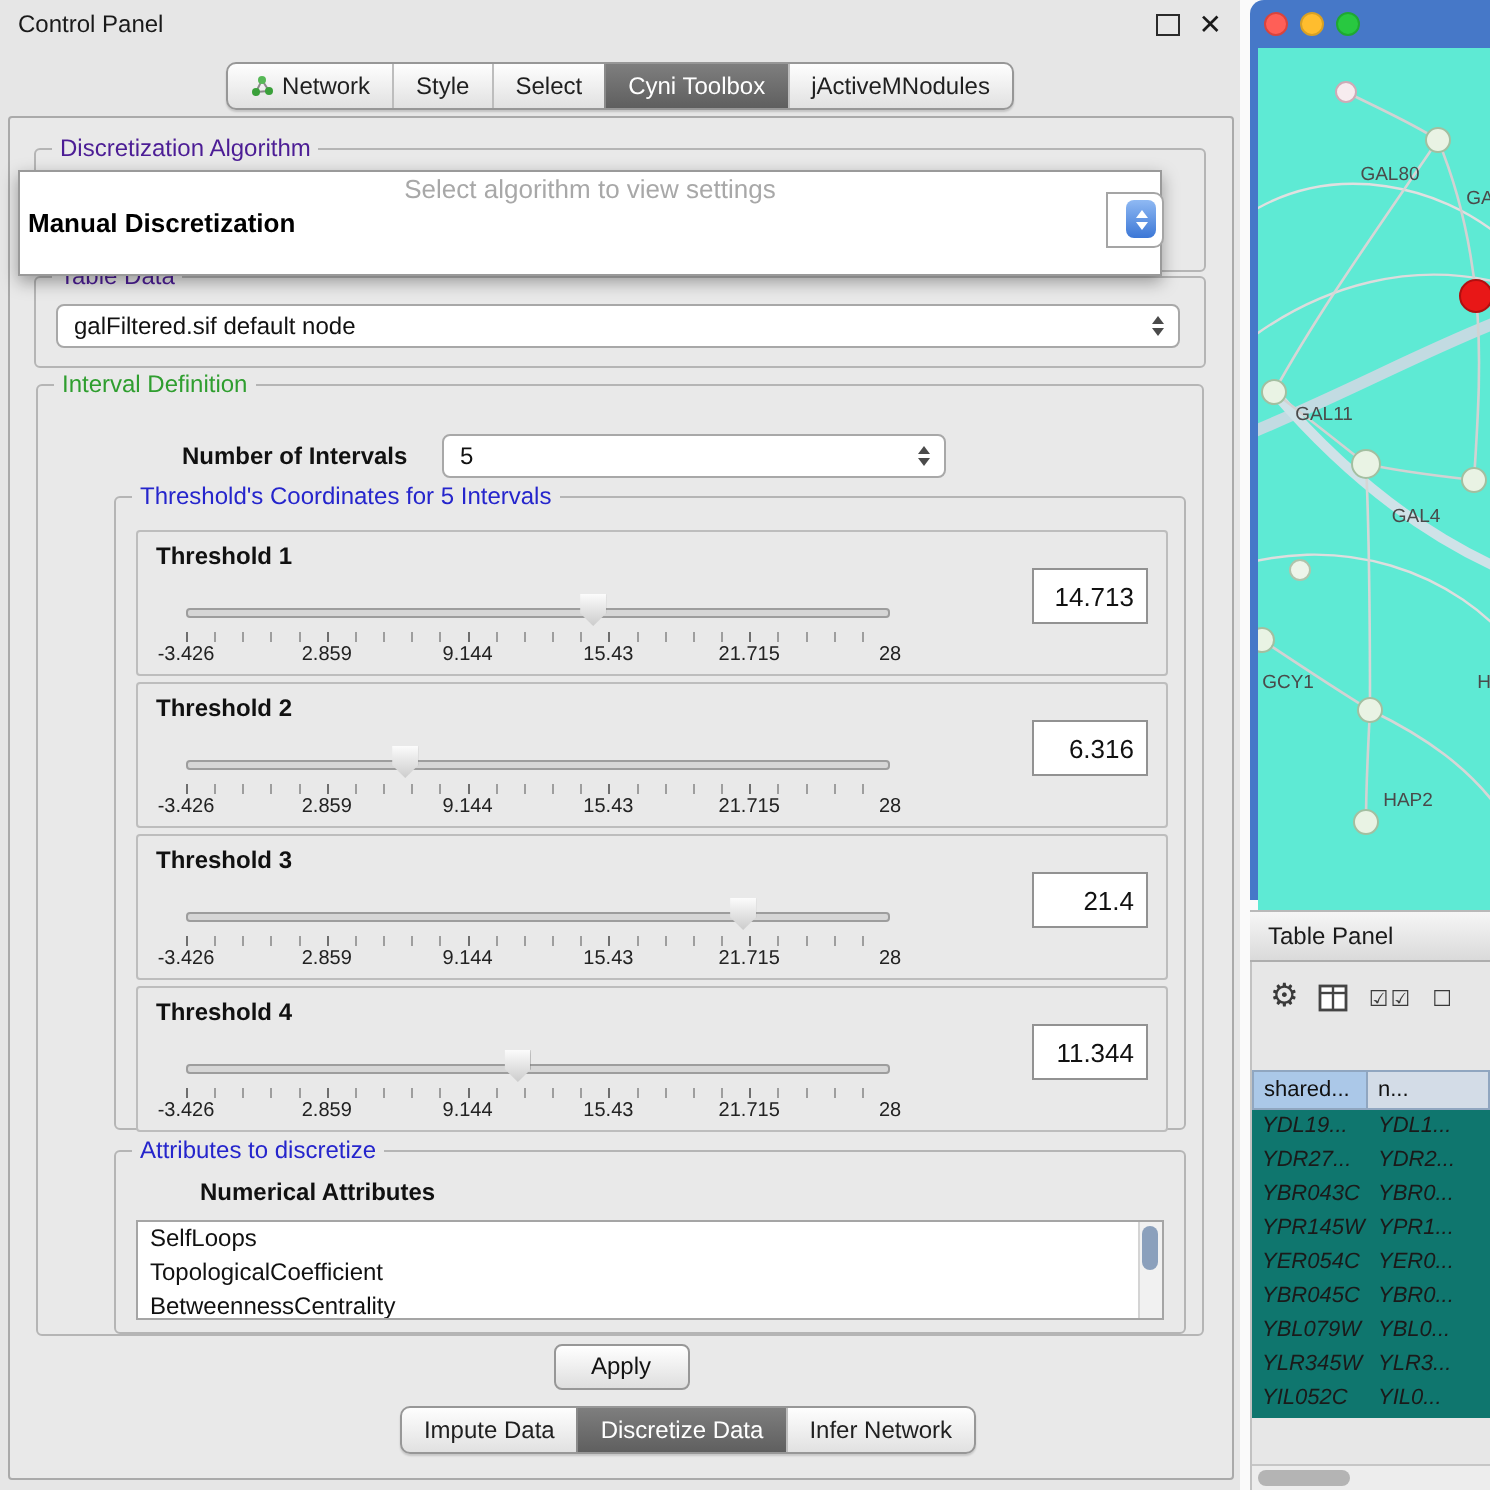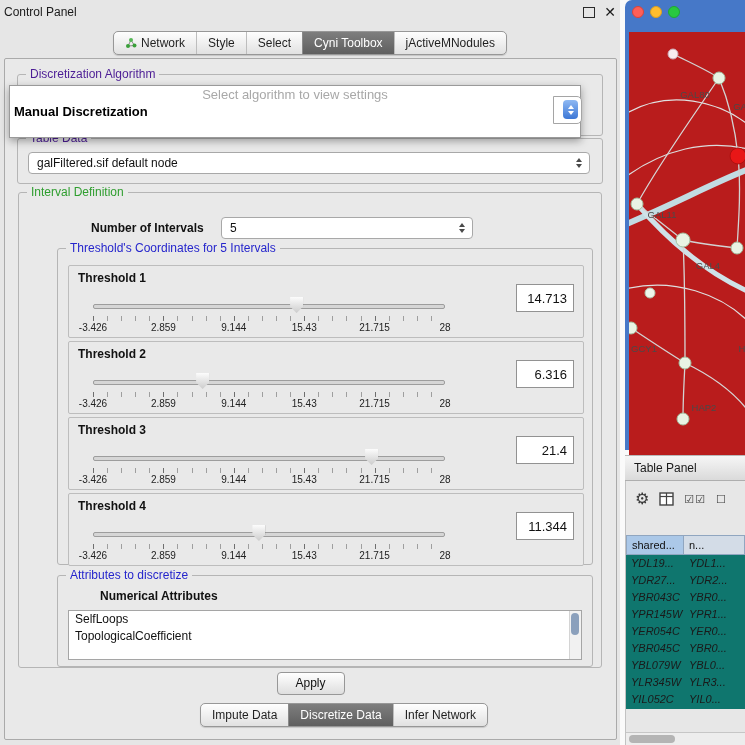--- a/index.html
+++ b/index.html
@@ -1,20 +1,20 @@
 <!DOCTYPE html>
 <html><head>
 <meta charset="utf-8">
 <style>
   html,body{margin:0;padding:0;background:#f4f4f4;font-family:"Liberation Sans","DejaVu Sans",sans-serif;}
   .root{position:relative;width:745px;height:745px;overflow:hidden;background:#fafafa;}
 
   
   .control-panel{position:absolute;left:0;top:0;width:620px;height:745px;background:#e6e6e6;}
-  .cp-titlebar{position:absolute;left:0;top:0;width:100%;height:24px;display:flex;align-items:center;padding:0 4px;box-sizing:border-box;font-size:12px;color:#1a1a1a;}
+  .cp-titlebar{position:absolute;left:0;top:0;width:100%;height:24px;display:flex;align-items:center;padding:0 9px;box-sizing:border-box;font-size:12px;color:#1a1a1a;}
   .win-btns{margin-left:auto;display:flex;align-items:center;gap:9px;}
   .float-icon{width:10px;height:9px;border:1.5px solid #2a2a2a;display:inline-block;}
   .close-icon{font-size:14px;font-weight:bold;color:#1a1a1a;line-height:1;}
   .tabbar{position:absolute;left:0;top:31px;width:620px;display:flex;justify-content:center;}
   .seg-bar{display:inline-flex;align-items:stretch;height:22px;border:1px solid #979797;border-radius:5px;background:linear-gradient(#fefefe,#e1e1e1);box-shadow:0 1px 1px rgba(0,0,0,.15);overflow:hidden;}
   .seg{display:flex;align-items:center;gap:4px;padding:0 11px;font-size:12px;color:#1f1f1f;border-left:1px solid #bdbdbd;cursor:default;white-space:nowrap;}
   .seg:first-child{border-left:none;}
   .seg.sel{background:linear-gradient(#7e7e7e,#5f5f5f);color:#fff;border-left-color:#8a8a8a;}
 
   .cp-frame{position:absolute;left:4px;top:58px;width:611px;height:680px;border:1px solid #aaa;border-radius:2px;background:#e9e9e9;}
@@ -66,21 +66,21 @@
   
   .net-ico{display:inline-block;}
 
   
   .network-window{position:absolute;left:625px;top:0;width:120px;height:450px;background:#4678c8;border-radius:7px 0 0 0;}
   .nw-titlebar{position:absolute;left:0;top:0;width:100%;height:24px;display:flex;align-items:center;gap:6px;padding-left:7px;box-sizing:border-box;}
   .tl{width:12px;height:12px;border-radius:50%;}
   .tl-red{background:#ff5f57;border:1px solid #d9443c;box-sizing:border-box;}
   .tl-yellow{background:#ffbd2e;border:1px solid #d8a024;box-sizing:border-box;}
   .tl-green{background:#28c840;border:1px solid #1fa832;box-sizing:border-box;}
-  .nw-canvas{position:absolute;left:4px;top:32px;width:116px;height:448px;background:#b91c1c;overflow:hidden;}
+  .nw-canvas{position:absolute;left:4px;top:24px;width:116px;height:448px;background:#5eead4;overflow:hidden;}
   .net-label{font-size:9.5px;fill:#4a4a4a;font-family:"Liberation Sans",sans-serif;}
 
   .tp-header-bar{position:absolute;left:625px;top:455px;width:120px;height:26px;background:linear-gradient(#f6f6f6,#dadada);border-top:1px solid #b9b9b9;border-bottom:1px solid #aeaeae;box-sizing:border-box;font-size:12px;color:#1a1a1a;line-height:24px;padding-left:9px;}
   .table-panel{position:absolute;left:625px;top:481px;width:120px;height:264px;background:#e7e7e7;border-left:1px solid #c2c2c2;box-sizing:border-box;}
   .tp-toolbar{height:36px;display:flex;align-items:center;gap:10px;padding-left:9px;}
   .gear{font-size:16px;color:#3a3a3a;line-height:1;}
   .chk-pair{font-size:11px;color:#3a3a3a;letter-spacing:1px;}
   .tp-spacer{height:18px;}
   .tp-headrow{display:flex;height:20px;}
   .tp-hcell{box-sizing:border-box;font-size:11px;line-height:18px;padding-left:5px;color:#111;border:1px solid #90a6c0;}
@@ -253,20 +253,21 @@
             <div class="th-value">11.344</div>
           </div>
         </div>
 
         <div class="group" style="left:38px;top:382px;width:534px;height:90px;">
           <span class="group-label blue">Attributes to discretize</span>
           <span class="bold-label" style="left:10px;top:13px;">Numerical Attributes</span>
           <div class="listbox">
               <div class="attr-item">SelfLoops</div>
               <div class="attr-item">TopologicalCoefficient</div>
+              <div class="attr-item">BetweennessCentrality</div>
             </div>
           <div class="vscroll" style="right:11px;top:35px;bottom:7px;height:auto;">
               <div class="vthumb"></div>
             </div>
         </div>
       </div>
 
       <div class="apply-btn">Apply</div>
     </div>
 

